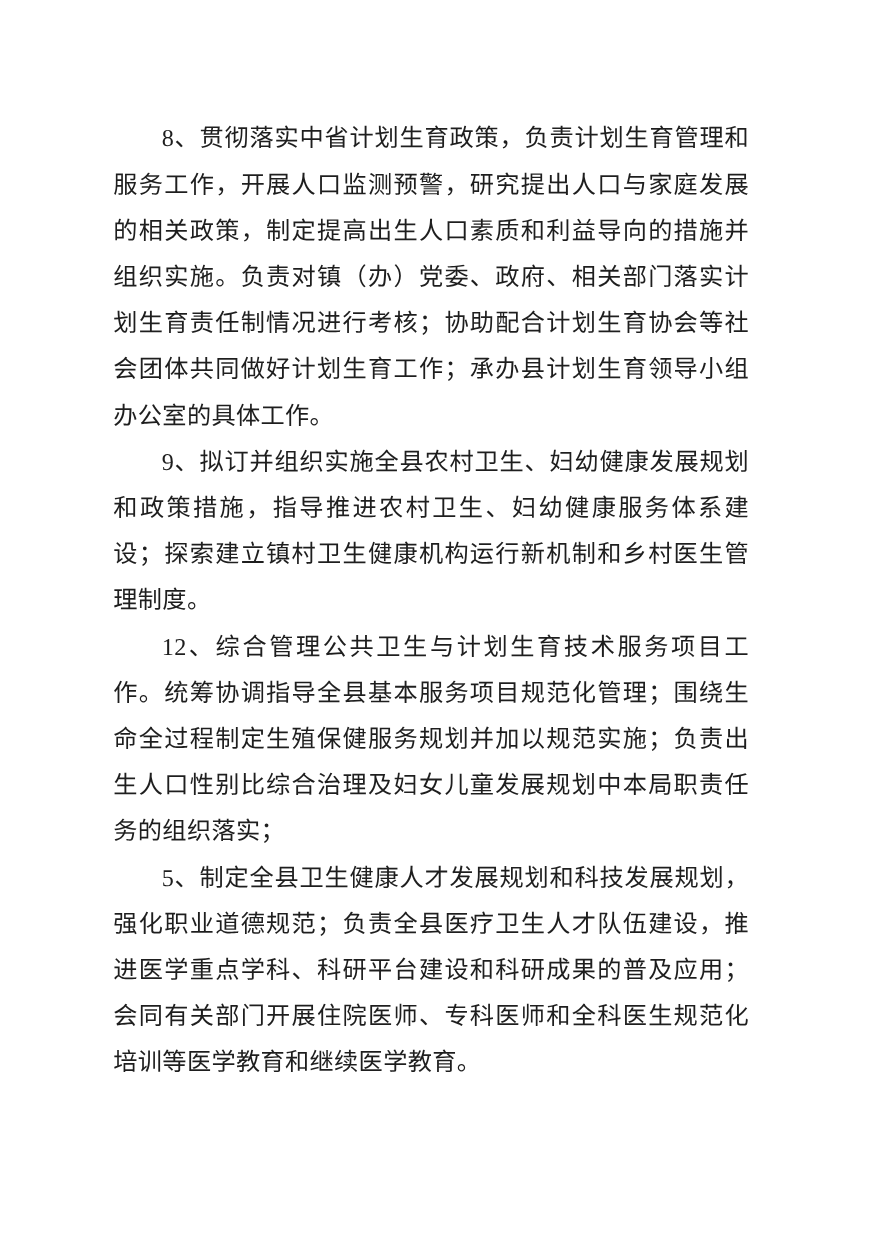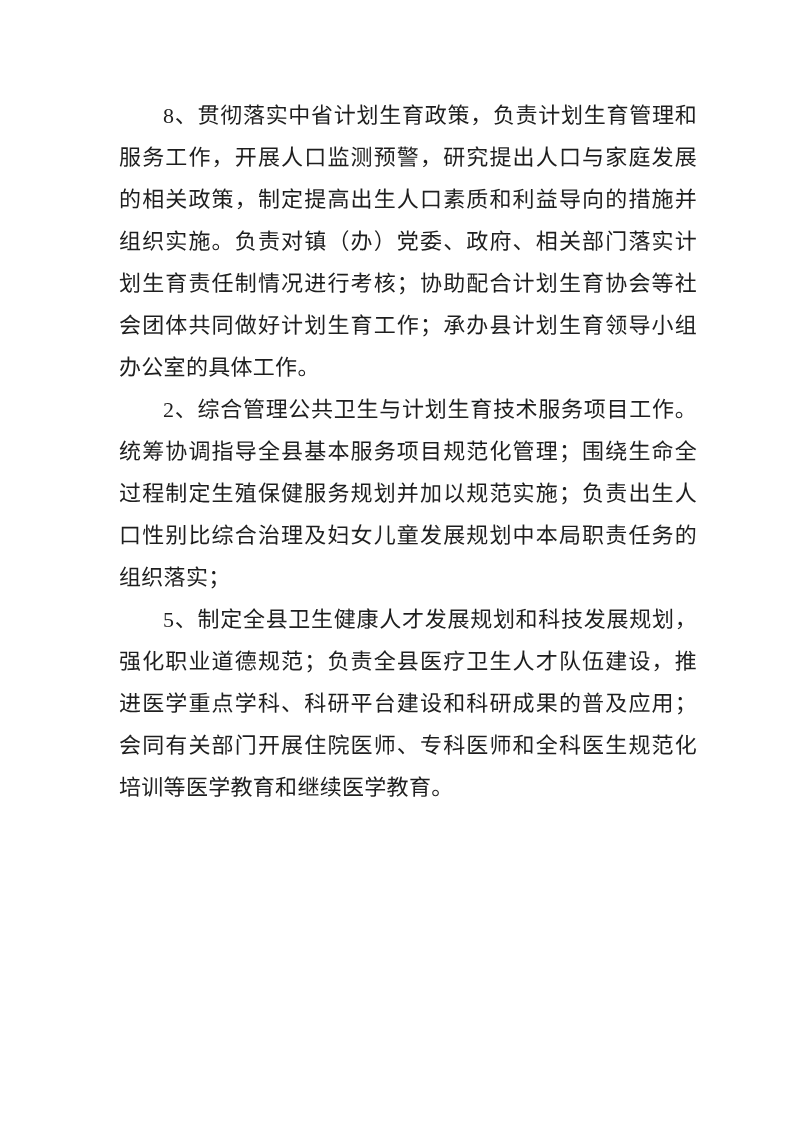--- a/index.html
+++ b/index.html
@@ -11,39 +11,39 @@
     position: relative;
     width: 793px;
     height: 1122px;
     background: #ffffff;
     overflow: hidden;
     font-family: "Liberation Serif", "DejaVu Serif", serif;
   }
   .doc-body {
     position: absolute;
     left: 103px;
-    top: 95px;
+    top: 105px;
     width: 578px;
     color: #1e1e1e;
-    margin-left: 16px;
   }
   .doc-body p {
     margin: 0;
     padding: 0;
     font-size: 22px;
     line-height: 42px;
     text-indent: 2em;
     text-align: justify;
     text-justify: inter-character;
     letter-spacing: 0.3px;
     word-break: break-all;
   }
 </style>
 </head>
 <body>
 
 <div class="page">
   <div class="doc-body">
     <p>8、贯彻落实中省计划生育政策，负责计划生育管理和服务工作，开展人口监测预警，研究提出人口与家庭发展的相关政策，制定提高出生人口素质和利益导向的措施并组织实施。负责对镇（办）党委、政府、相关部门落实计划生育责任制情况进行考核；协助配合计划生育协会等社会团体共同做好计划生育工作；承办县计划生育领导小组办公室的具体工作。</p>
-    <p>2、综合管理公共卫生与计划生育技术服务项目工作。统筹协调指导全县基本服务项目规范化管理；围绕生命全过程制定生殖保健服务规划并加以规范实施；负责出生人口性别比综合治理及妇女儿童发展规划中本局职责任务的组织落实；</p>
+    <p>9、拟订并组织实施全县农村卫生、妇幼健康发展规划和政策措施，指导推进农村卫生、妇幼健康服务体系建设；探索建立镇村卫生健康机构运行新机制和乡村医生管理制度。</p>
+    <p>12、综合管理公共卫生与计划生育技术服务项目工作。统筹协调指导全县基本服务项目规范化管理；围绕生命全过程制定生殖保健服务规划并加以规范实施；负责出生人口性别比综合治理及妇女儿童发展规划中本局职责任务的组织落实；</p>
     <p>5、制定全县卫生健康人才发展规划和科技发展规划，强化职业道德规范；负责全县医疗卫生人才队伍建设，推进医学重点学科、科研平台建设和科研成果的普及应用；会同有关部门开展住院医师、专科医师和全科医生规范化培训等医学教育和继续医学教育。</p>
   </div>
 </div>
 
 </body></html>

